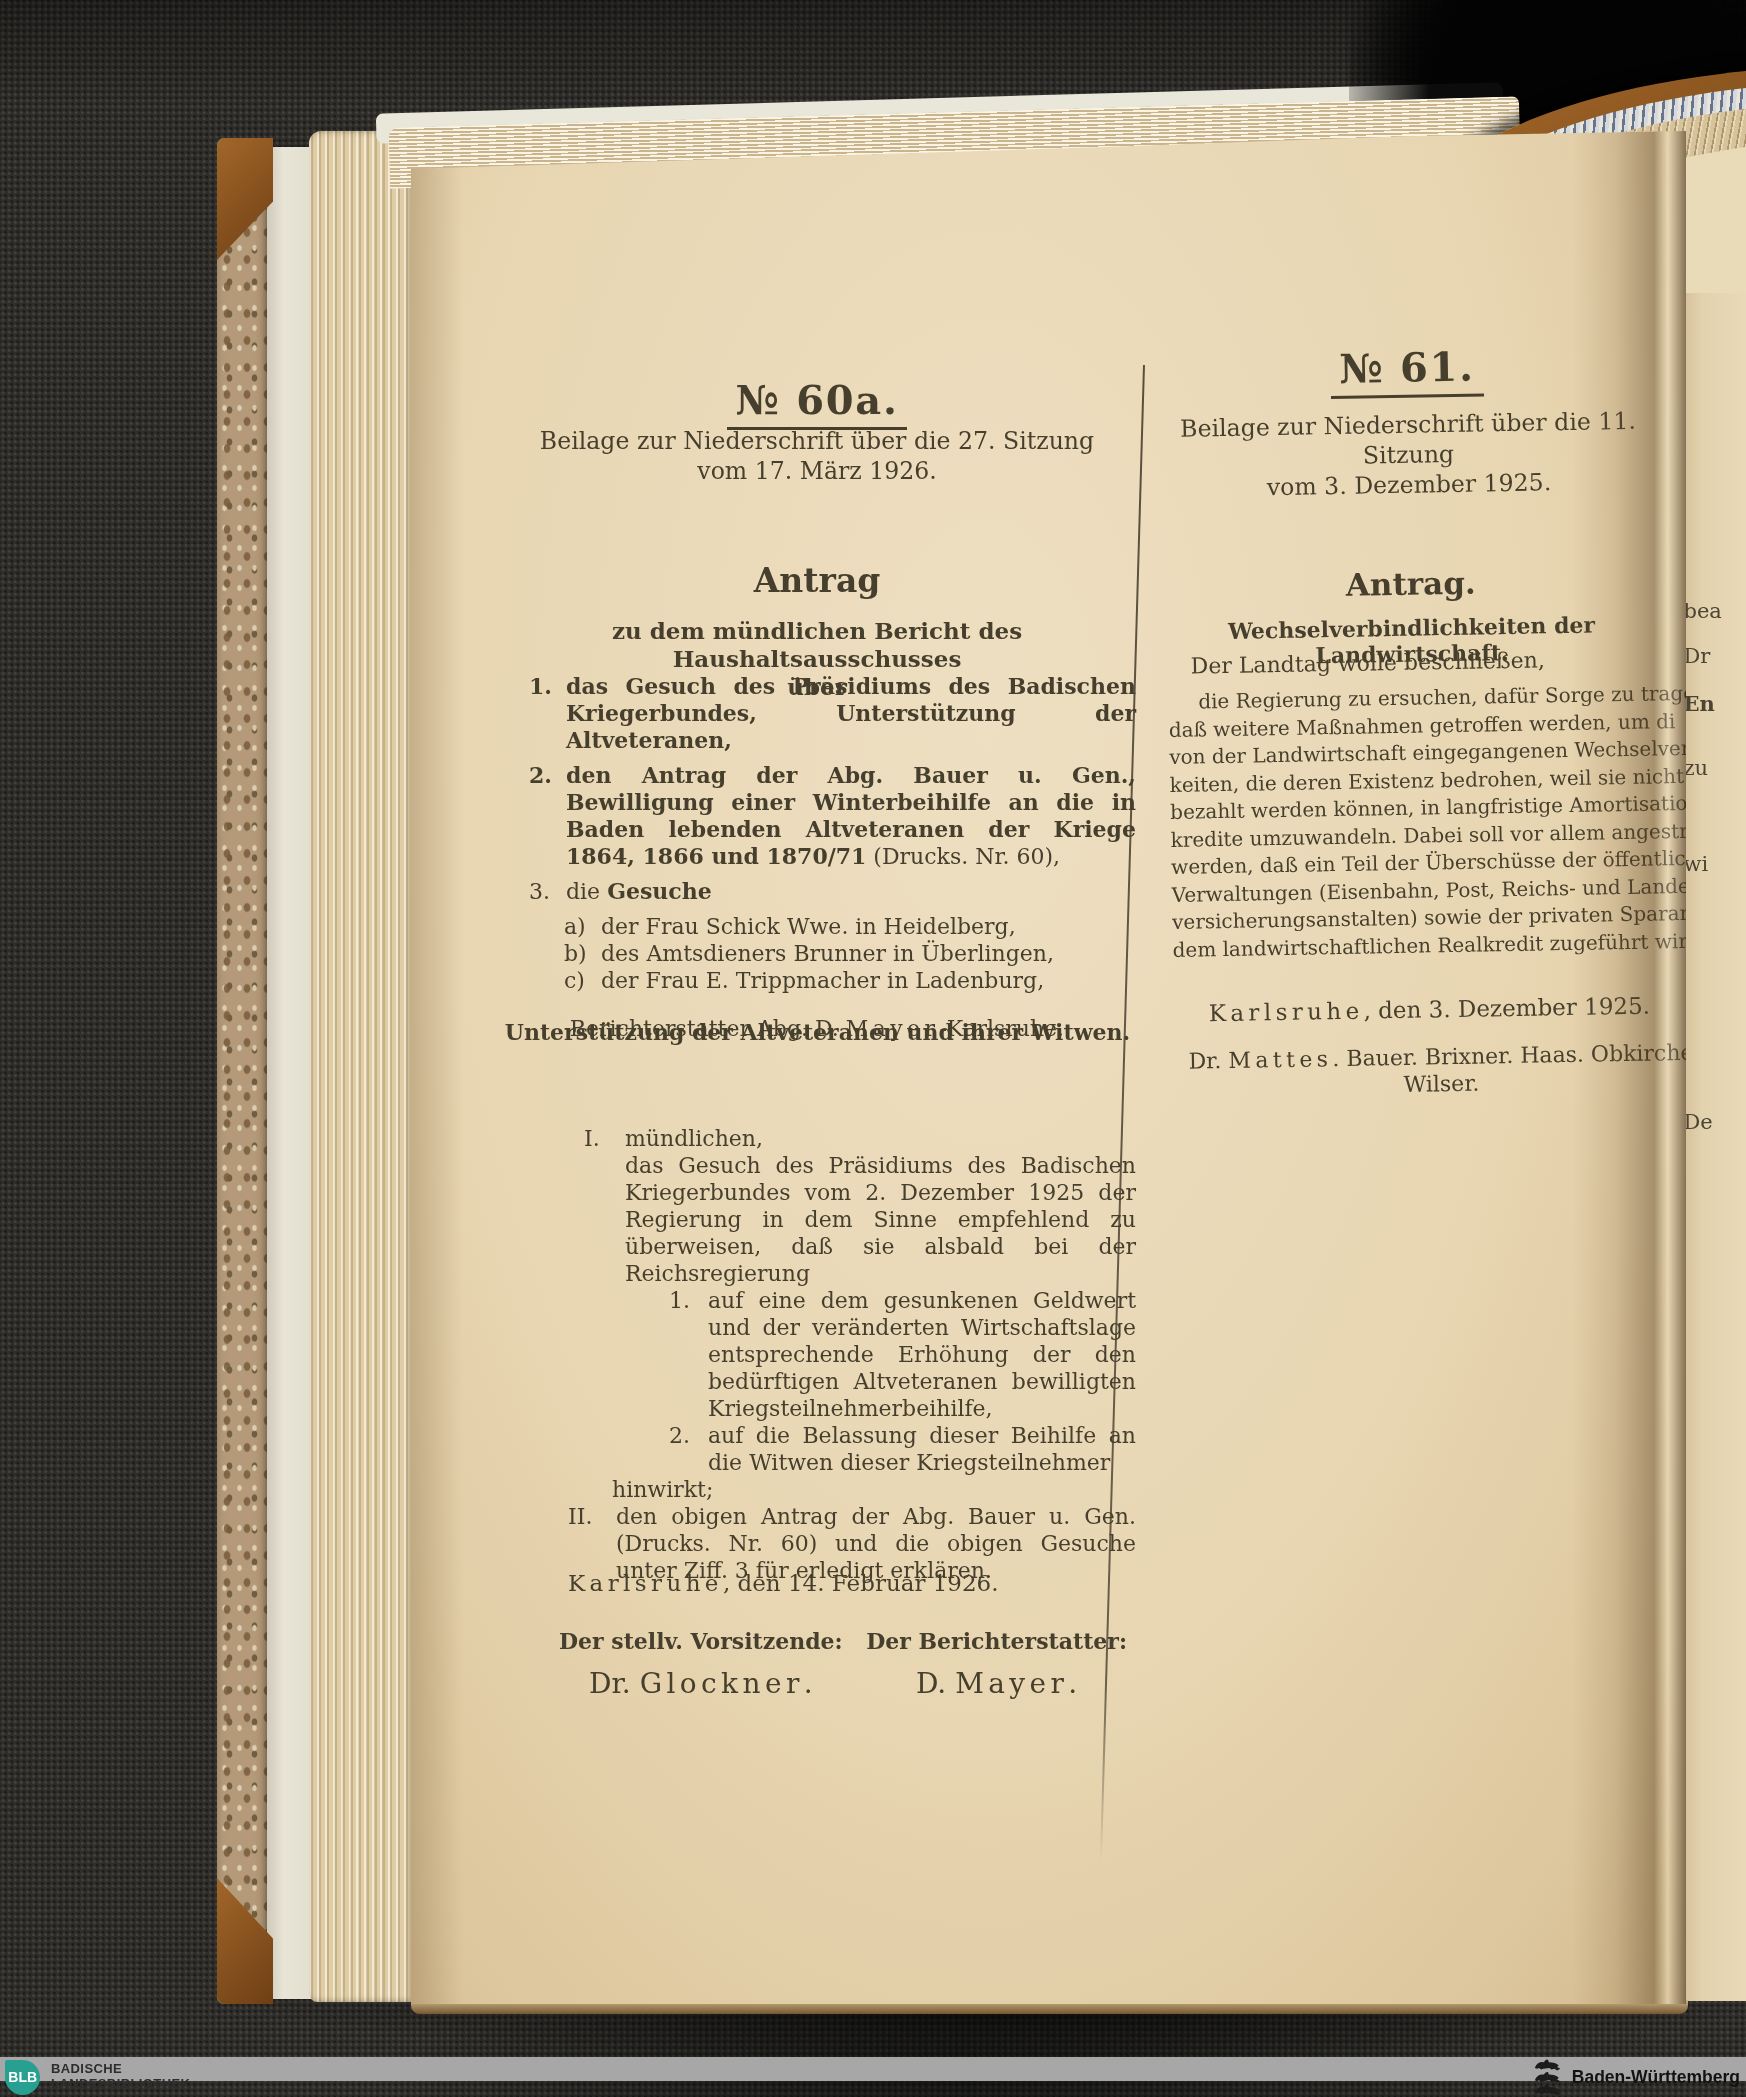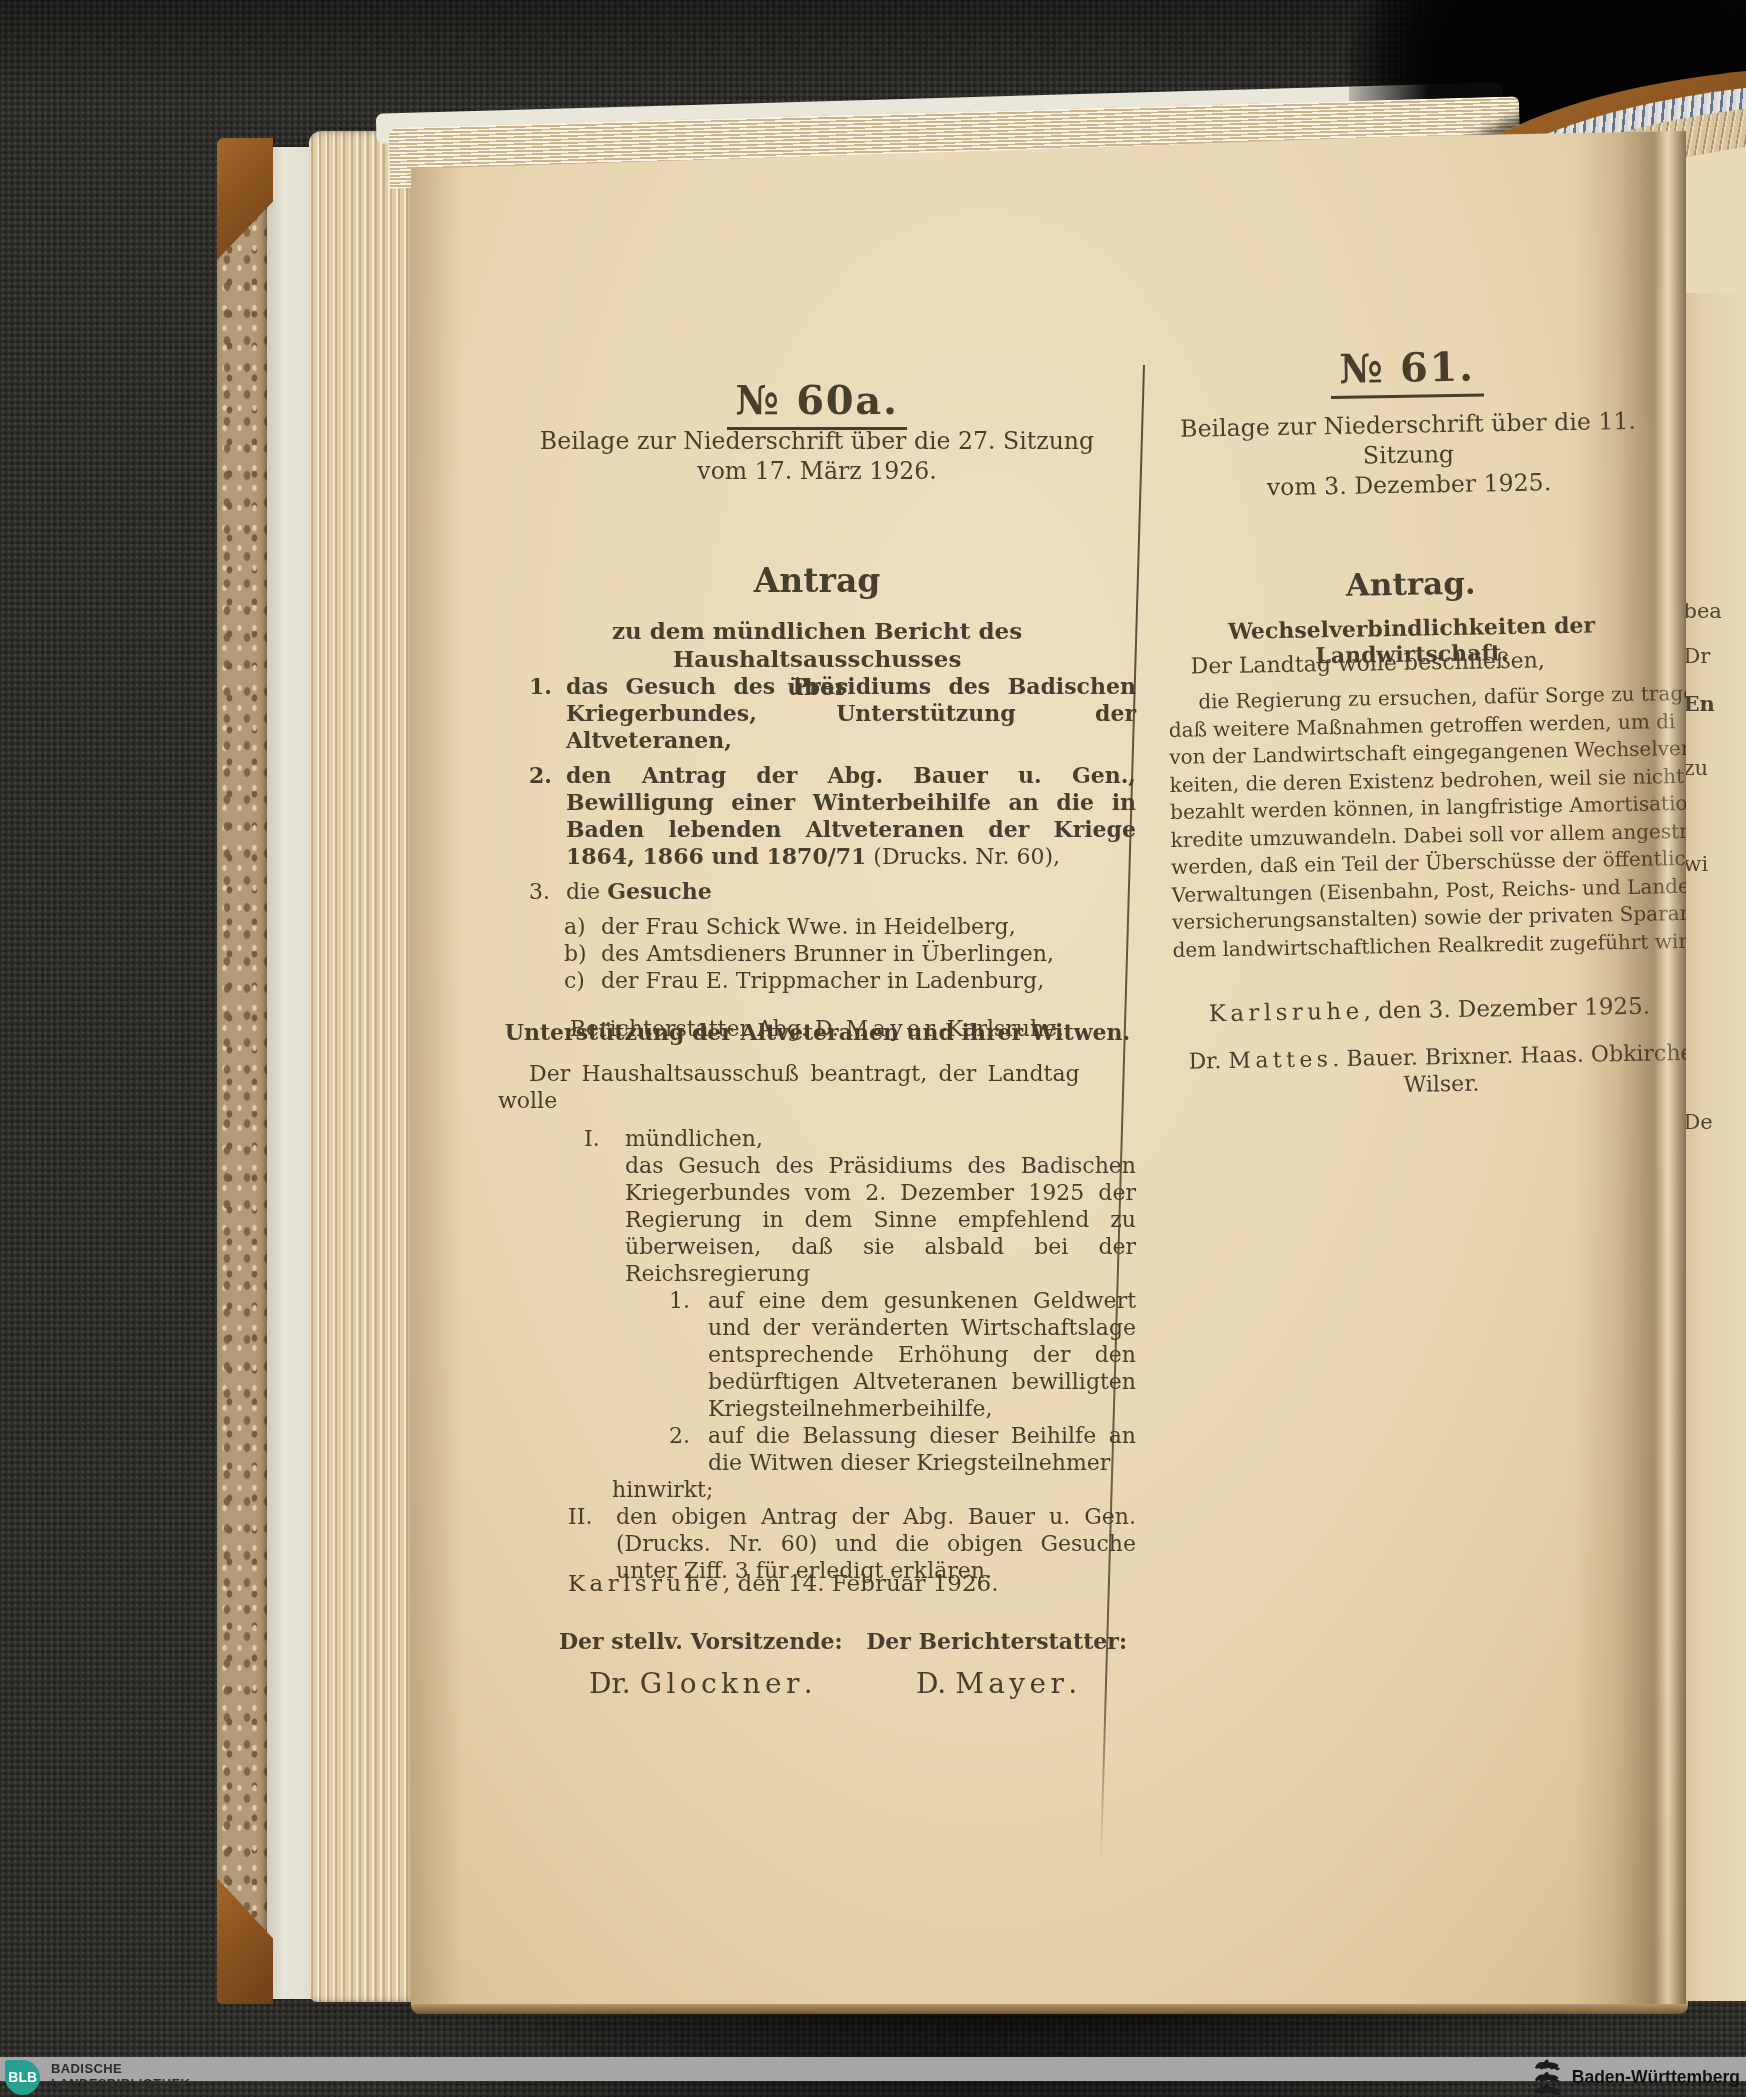--- a/index.html
+++ b/index.html
@@ -208,24 +208,20 @@
         <span class="lab">c)</span>
         <span>der Frau E. Trippmacher in Ladenburg,</span>
       </div>
     </div>
 
     <div class="blk centered bold-line" style="left:70px;top:888px;width:673px;">Unterstützung der Altveteranen und ihrer Witwen.</div>
     <div class="blk centered body-t" style="left:87px;top:884px;width:638px;">
       <span>Berichterstatter Abg. D. </span><span class="sperr">Mayer</span><span>-Karlsruhe.</span>
     </div>
 
-    <div class="blk body-t" style="left:87px;top:929px;width:638px;">
-      <div class="para1a">Der Haushaltsausschuß beantragt, der Landtag</div>
-      <div>wolle</div>
-    </div>
 
     <div class="blk body-t" style="left:87px;top:994px;width:638px;">
       <div class="roman-head">
         <span class="num">I.</span>
         <span>mündlichen,</span>
       </div>
       <div class="roman-body">das Gesuch des Präsidiums des Badischen Kriegerbundes vom 2. Dezember 1925 der Regierung in dem Sinne empfehlend zu überweisen, daß sie alsbald bei der Reichsregierung</div>
       <div class="inner-li">
         <span class="num">1.</span>
         <span>auf eine dem gesunkenen Geldwert und der veränderten Wirtschaftslage entsprechende Erhöhung der den bedürftigen Altveteranen bewilligten Kriegsteilnehmerbeihilfe,</span>

